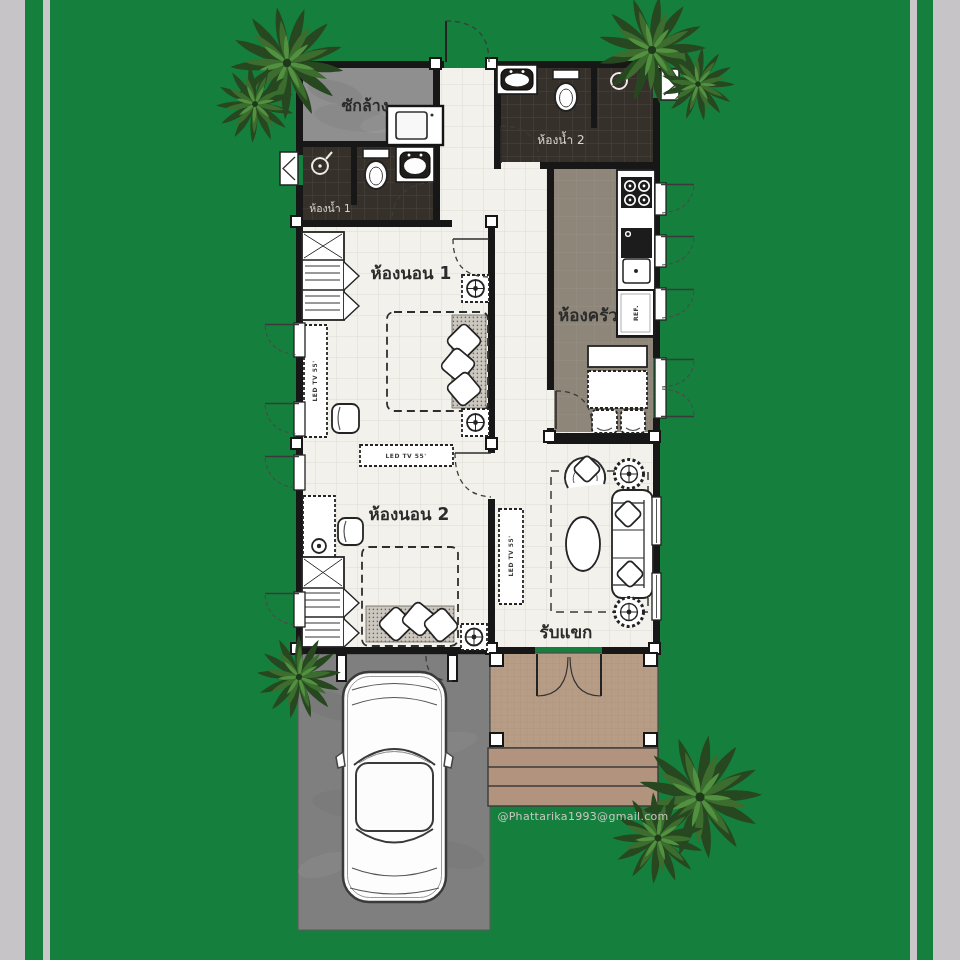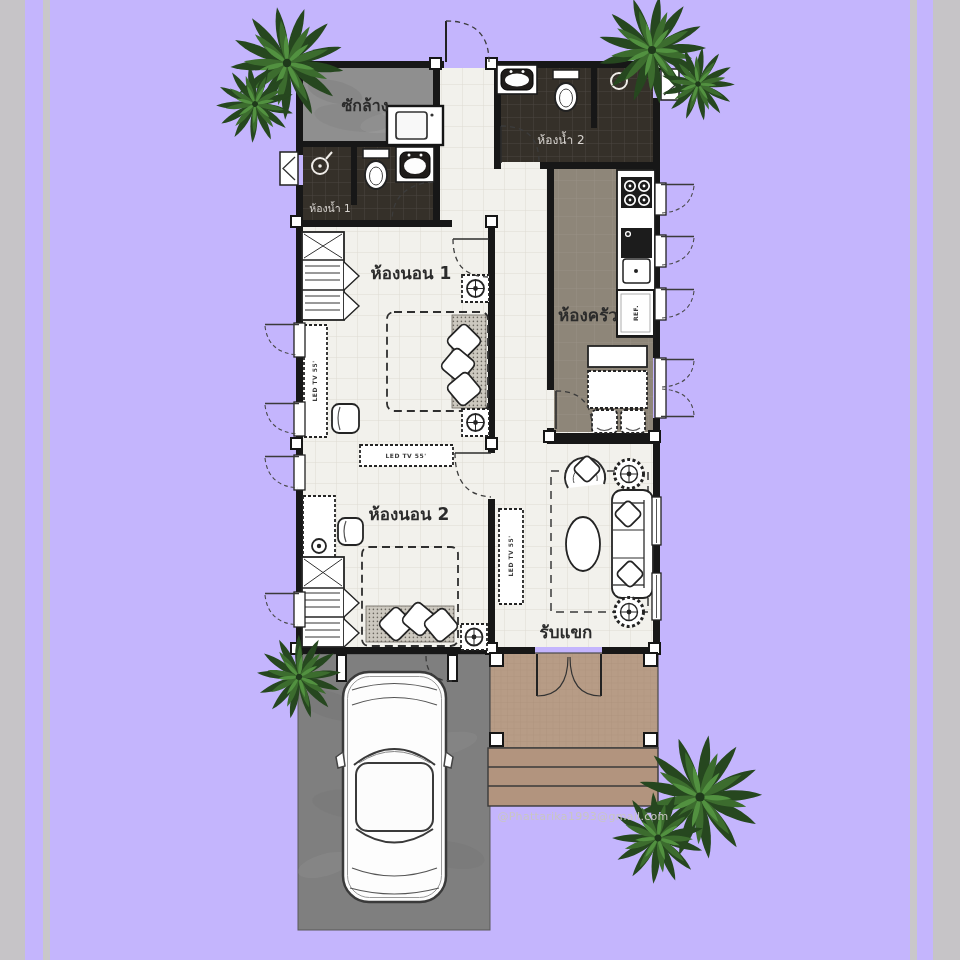--- a/index.html
+++ b/index.html
@@ -1,16 +1,16 @@
 <!DOCTYPE html>
 <html><head>
 <meta charset="utf-8">
 <style>
   html,body{margin:0;padding:0;background:#ffffff;}
-  .stage{position:relative;width:960px;height:960px;background:#c4b5fd;overflow:hidden;
+  .stage{position:relative;width:960px;height:960px;background:#15803d;overflow:hidden;
          font-family:"DejaVu Sans",sans-serif;}
   .bar{position:absolute;top:0;height:960px;}
   .bar.l{left:0;width:25px;background:#c6c4c7;}
   .bar.r{left:933px;width:27px;background:#c6c4c7;}
   .line{position:absolute;top:0;height:960px;width:7px;background:#c9c7ca;}
   .line.l{left:43px;} .line.r{left:910px;}
   svg{position:absolute;left:0;top:0;}
   .wall{fill:#171717;}
   .post{fill:#ffffff;stroke:#161616;stroke-width:2;}
   .lbl{fill:#2b2b2b;font-weight:600;}

